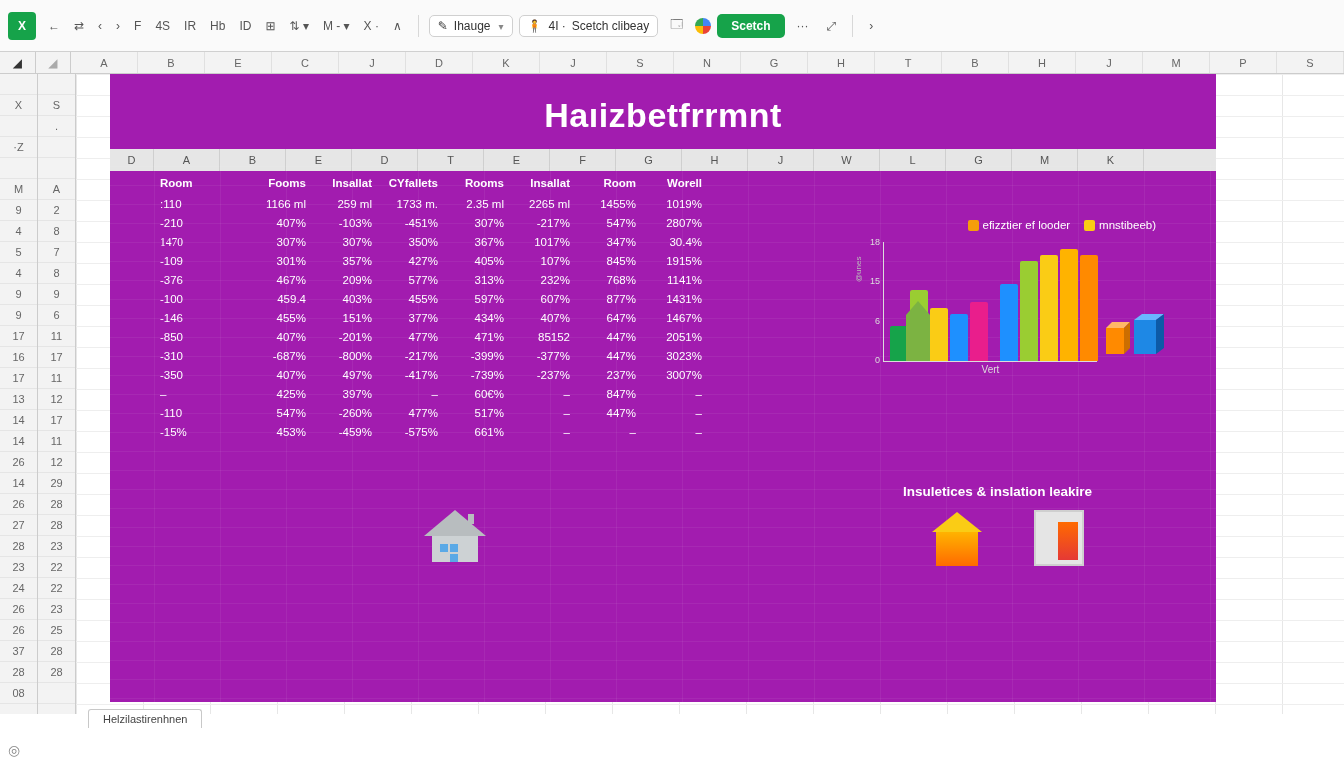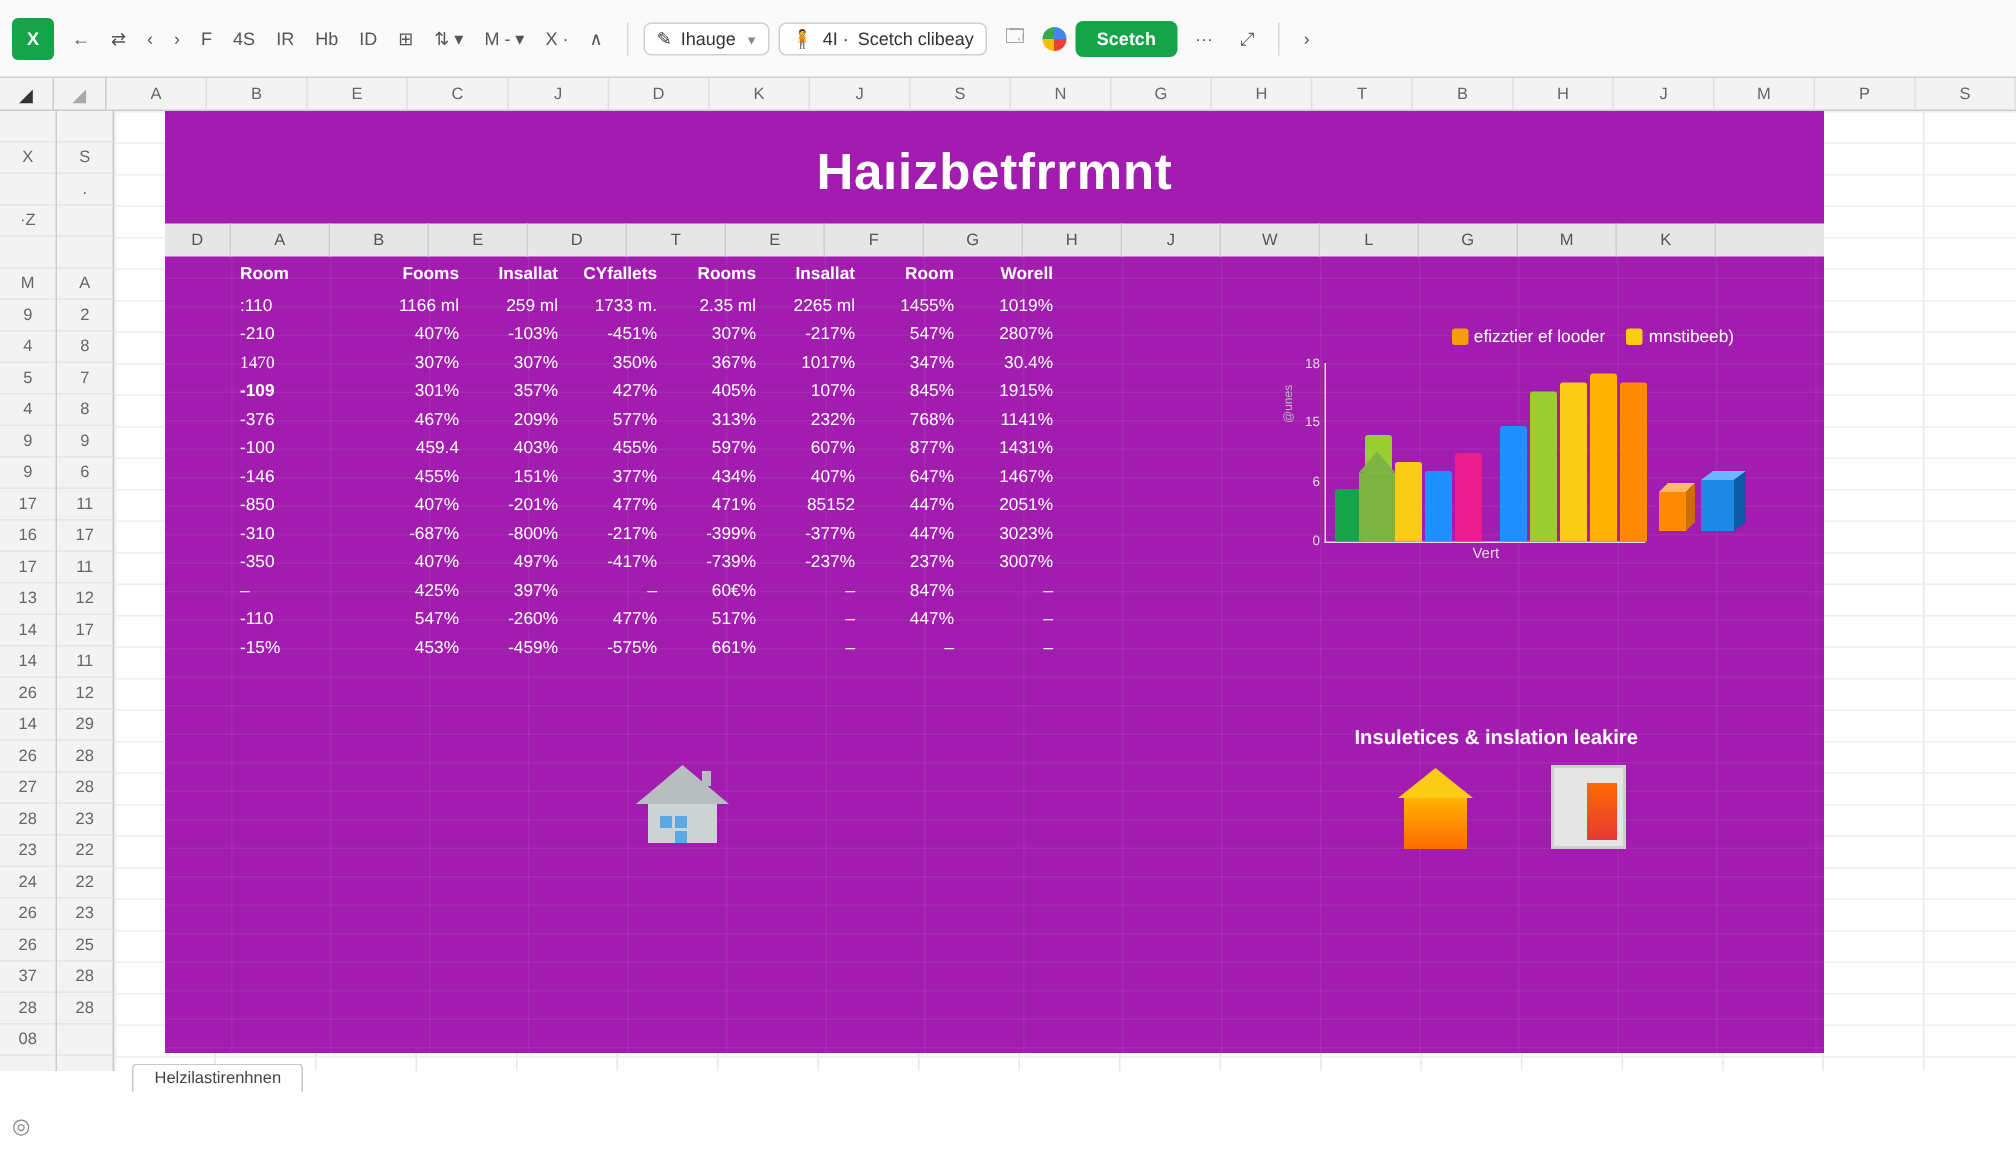--- a/index.html
+++ b/index.html
@@ -362,21 +362,21 @@
               <div class="c0" style="width: 94px; font-family: Liberation Serif, serif;">1470</div>
               <div class="cN">307%</div>
               <div class="cN">307%</div>
               <div class="cN">350%</div>
               <div class="cN">367%</div>
               <div class="cN">1017%</div>
               <div class="cN">347%</div>
               <div class="cN">30.4%</div>
             </div>
             <div class="tbl-row">
-              <div class="c0" style="width: 94px; font-weight: bold;">-109</div>
+              <div class="c0" style="width: 94px;">-109</div>
               <div class="cN">301%</div>
               <div class="cN">357%</div>
               <div class="cN">427%</div>
               <div class="cN">405%</div>
               <div class="cN">107%</div>
               <div class="cN">845%</div>
               <div class="cN">1915%</div>
             </div>
             <div class="tbl-row">
               <div class="c0" style="width: 94px;">-376</div>

